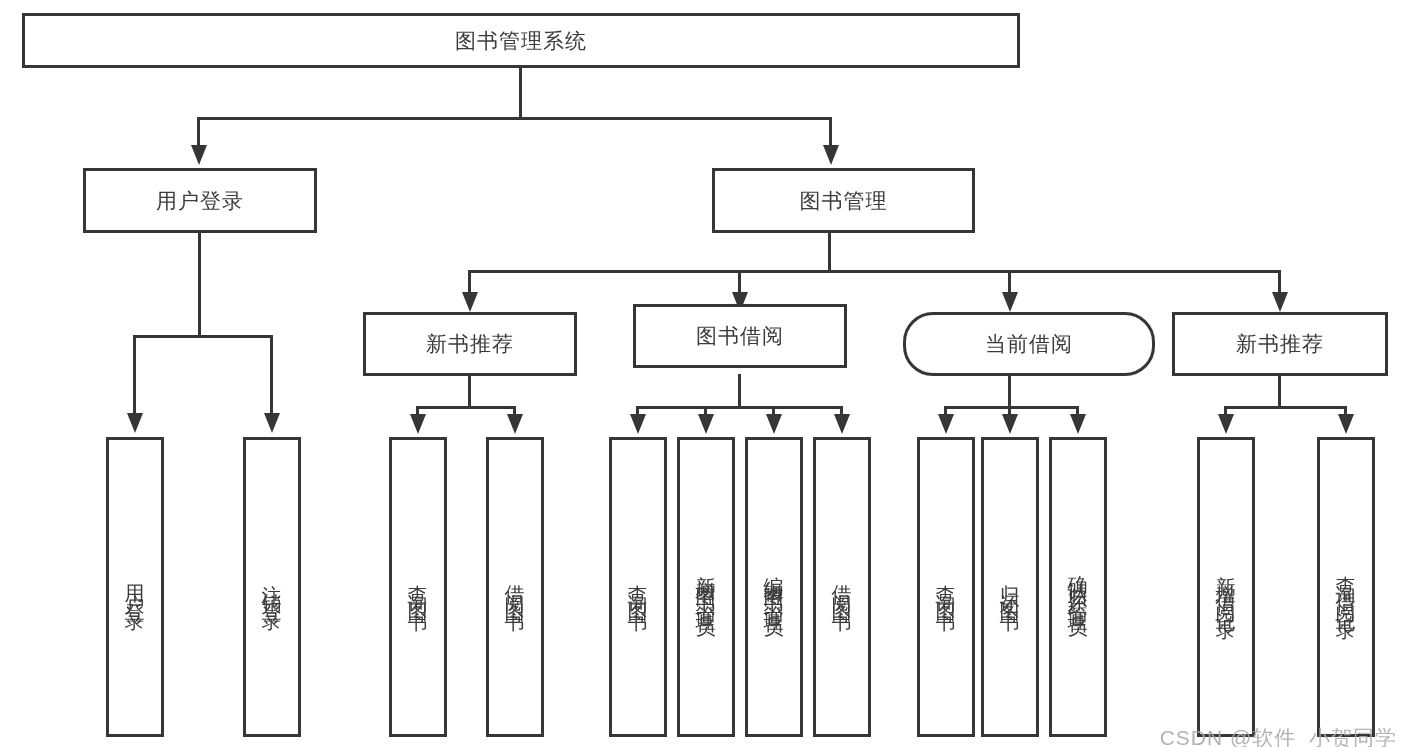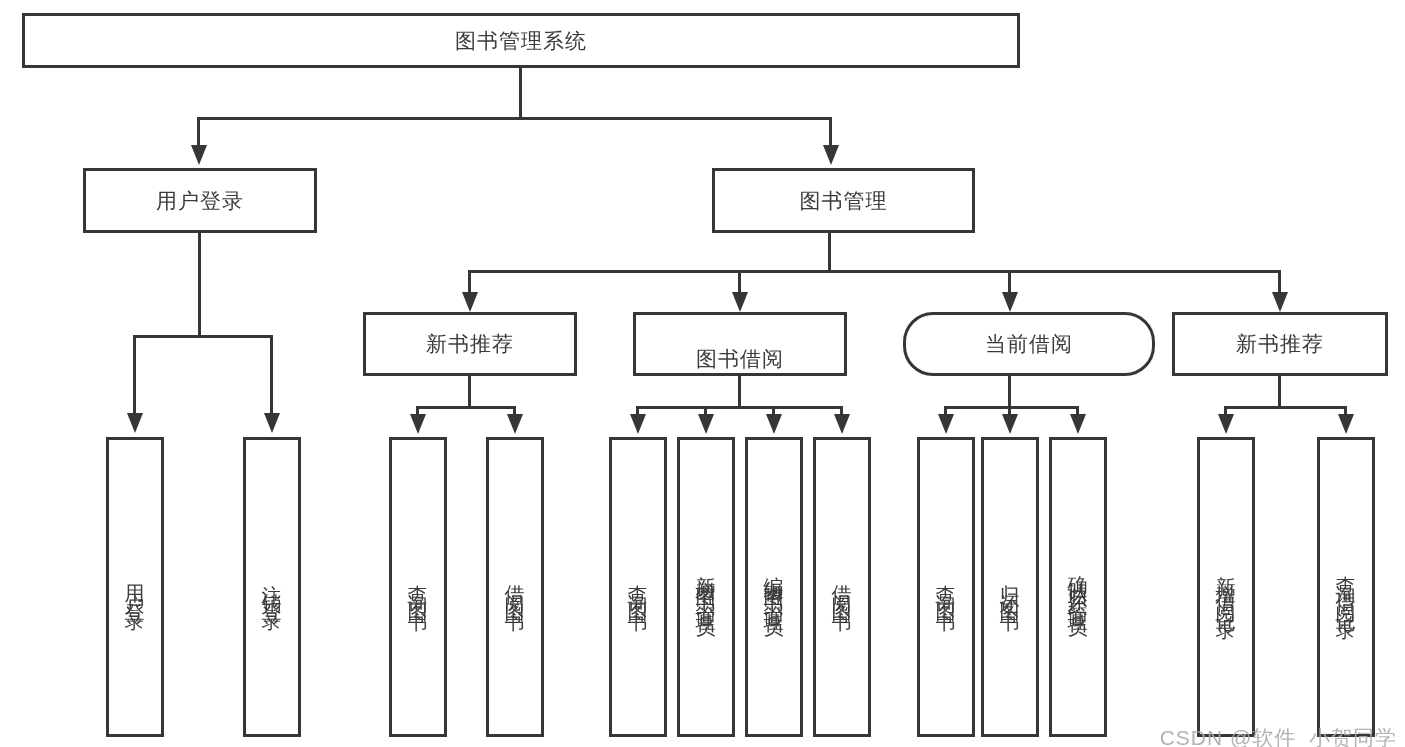--- a/index.html
+++ b/index.html
@@ -85,21 +85,21 @@
   <div class="vline" style="left:828px;top:233px;height:39px;"></div>
   <div class="hline" style="left:468px;top:270px;width:813px;"></div>
   <div class="arrow" style="left:468px;top:270px;height:22px;"></div>
   <div class="arrow" style="left:738px;top:270px;height:22px;"></div>
   <div class="arrow" style="left:1008px;top:270px;height:22px;"></div>
   <div class="arrow" style="left:1278px;top:270px;height:22px;"></div>
 
   <div class="hbox" style="left:363px;top:312px;width:214px;height:64px;">
     <span>新书推荐</span>
   </div>
-  <div class="hbox" style="left:633px;top:312px;width:214px;height:64px;align-items:flex-end;">
+  <div class="hbox" style="left:633px;top:304px;width:214px;height:64px;">
     <span>图书借阅</span>
   </div>
   <div class="hbox" style="left:903px;top:312px;width:252px;height:64px;border-radius:30px;">
     <span>当前借阅</span>
   </div>
   <div class="hbox" style="left:1172px;top:312px;width:216px;height:64px;">
     <span>新书推荐</span>
   </div>
 
   <div class="vline" style="left:468px;top:374px;height:34px;"></div>

